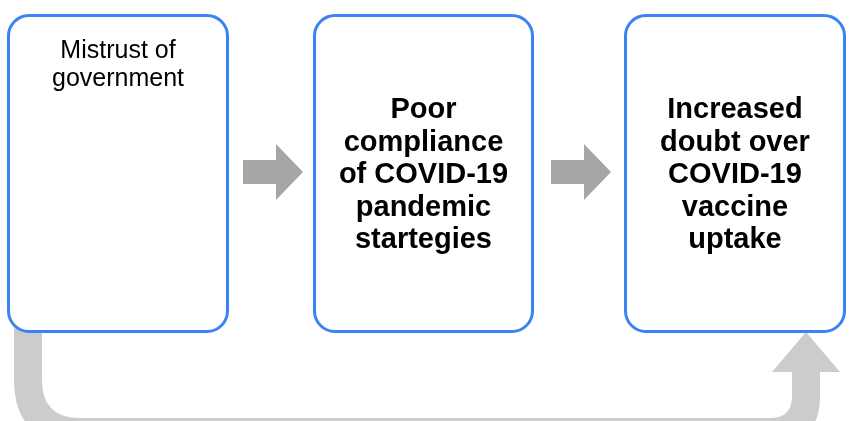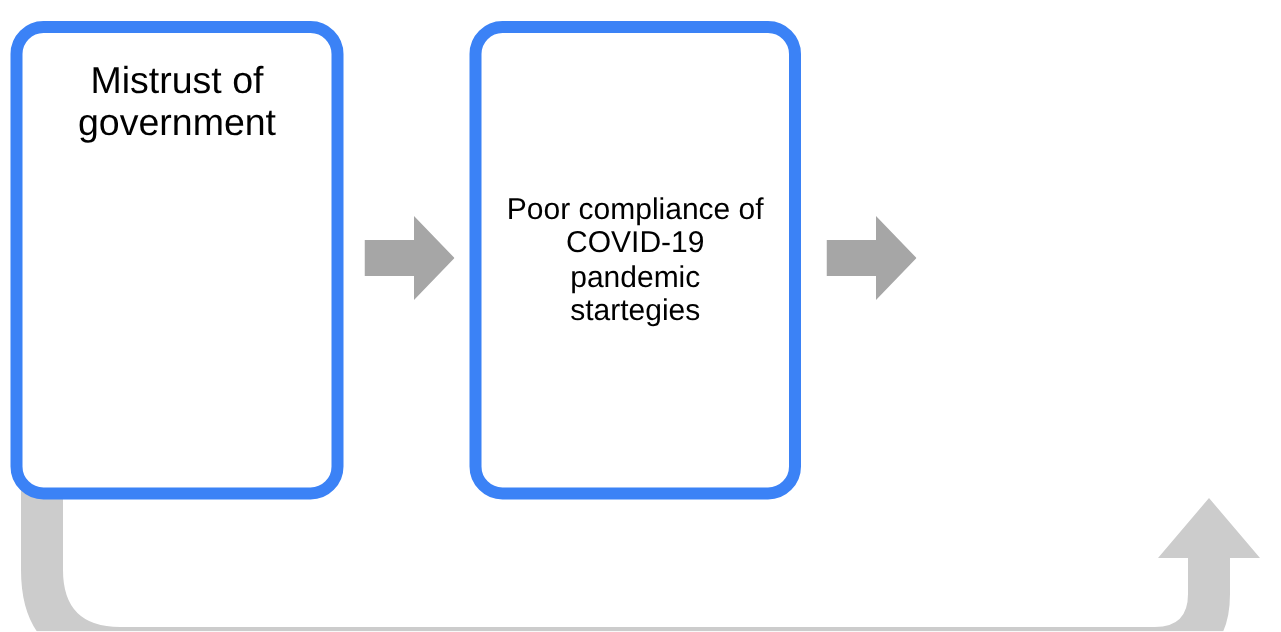--- a/index.html
+++ b/index.html
@@ -14,21 +14,21 @@
     position: relative;
     width: 854px;
     height: 421px;
     background: #ffffff;
     overflow: hidden;
   }
   .flow-box {
     position: absolute;
     box-sizing: border-box;
     background: #ffffff;
-    border: 8px solid #3b82f6;
+    border: 3px solid #3b82f6;
     border-radius: 22px;
     display: flex;
     flex-direction: column;
     align-items: center;
     justify-content: center;
     text-align: center;
     color: #000000;
     line-height: 1.12;
     z-index: 3;
   }
@@ -55,22 +55,23 @@
   .box-para {
     font-size: 25px;
     margin: 0;
     padding: 0 8px;
   }
   #box-1 .box-para.first {
     margin-bottom: 14px;
   }
   #box-2 .box-para,
   #box-3 .box-para {
-    font-size: 20px;
+    font-size: 29px;
     padding: 0 14px;
+    font-weight: bold;
   }
   .block-arrow {
     position: absolute;
     z-index: 2;
   }
   #arrow-1 { left: 243px; top: 144px; width: 60px; height: 56px; }
   #arrow-2 { left: 551px; top: 144px; width: 60px; height: 56px; }
   .feedback-arrow {
     position: absolute;
     left: 0;
@@ -127,14 +128,17 @@
   </svg>
 
   <div class="flow-box" id="box-2">
     <p class="box-para">Poor compliance of COVID-19 pandemic startegies</p>
   </div>
 
   <svg class="block-arrow" id="arrow-2" viewBox="0 0 60 56" aria-hidden="true">
     <polygon points="0,16 33,16 33,0 60,28 33,56 33,40 0,40" fill="#A6A6A6"></polygon>
   </svg>
 
+  <div class="flow-box" id="box-3">
+    <p class="box-para">Increased doubt over COVID-19 vaccine uptake</p>
+  </div>
 
 </div>
 
 </body></html>

